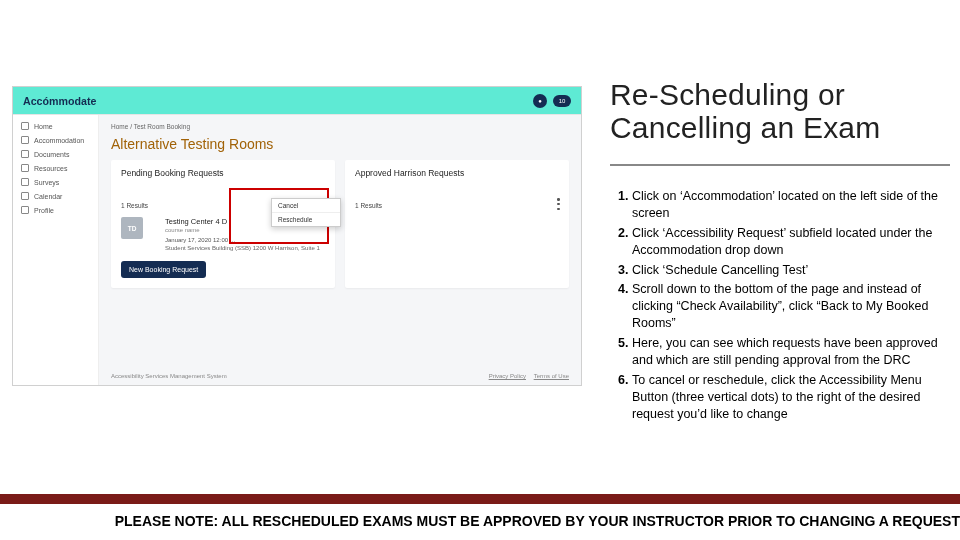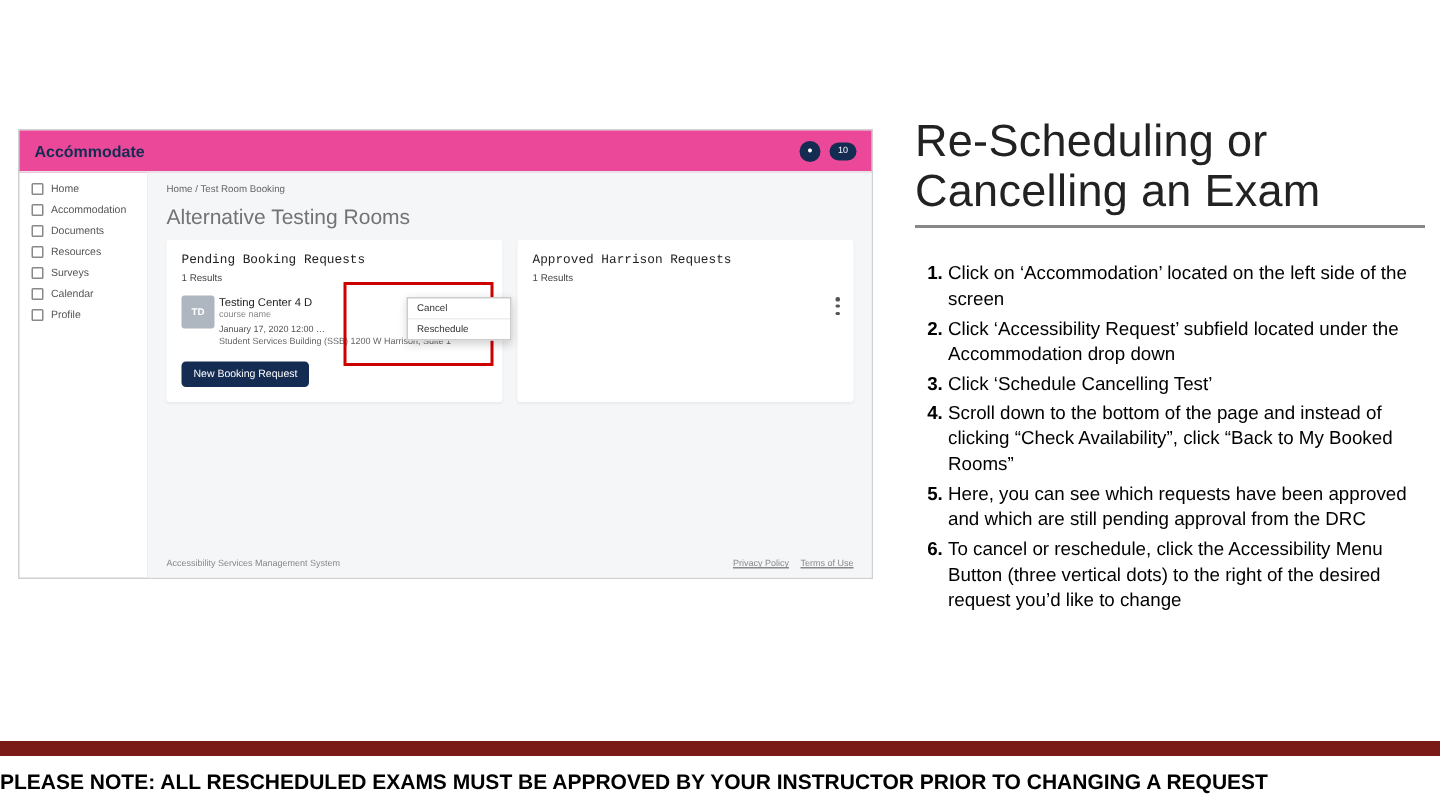--- a/index.html
+++ b/index.html
@@ -1,62 +1,62 @@
 <!DOCTYPE html>
 <html><head>
 <meta charset="utf-8">
 <style>
   * { box-sizing: border-box; margin: 0; padding: 0; }
   html, body { width: 960px; height: 540px; font-family: "Segoe UI", Arial, sans-serif; background: #fff; overflow: hidden; }
   .slide { width: 960px; height: 540px; position: relative; background: #fff; }
   .content { position: absolute; left: 0; top: 0; width: 960px; height: 470px; }
   .screenshot { position: absolute; left: 12px; top: 86px; width: 570px; height: 300px; }
   .app { width: 570px; height: 300px; border: 1px solid #d0d0d0; background: #fff; font-size: 7px; color: #333; }
-  .app-header { height: 28px; background: #ec4899; border-bottom: 1px solid #e5e5e5; display: flex; align-items: center; justify-content: space-between; padding: 0 10px; }
+  .app-header { height: 28px; background: #5eead4; border-bottom: 1px solid #e5e5e5; display: flex; align-items: center; justify-content: space-between; padding: 0 10px; }
   .logo { height: 18px; display: flex; align-items: center; }
   .logo svg { height: 16px; }
   .header-right { display: flex; align-items: center; gap: 6px; }
   .hdr-circle { width: 14px; height: 14px; border-radius: 50%; background: #142c52; color: #fff; display: flex; align-items: center; justify-content: center; font-size: 6px; }
   .hdr-pill { width: 18px; height: 12px; border-radius: 6px; background: #142c52; color: #fff; display: flex; align-items: center; justify-content: center; font-size: 6px; }
   .app-body { display: flex; height: calc(100% - 28px); }
   .sidebar { width: 86px; border-right: 1px solid #eee; padding: 4px 0; }
   .side-item { display: flex; align-items: center; gap: 5px; padding: 3px 8px; color: #555; }
   .side-icon { width: 8px; height: 8px; border: 1px solid #888; border-radius: 1px; flex-shrink: 0; }
   .main { flex: 1; background: #f5f6f8; padding: 6px 12px 8px 12px; position: relative; }
   .breadcrumb { font-size: 6.5px; color: #666; padding: 2px 0 6px 0; }
-  .page-title { font-size: 14px; color: #737373; font-weight: 400; margin-bottom: 8px; }
+  .page-title { font-size: 14px; color: #a16207; font-weight: 400; margin-bottom: 8px; }
   .cards { display: flex; gap: 10px; }
   .card { background: #fff; border-radius: 2px; flex: 1; padding: 8px 10px 10px 10px; box-shadow: 0 1px 2px rgba(0,0,0,0.05); position: relative; }
-  .card-title { font-size: 8.5px; color: #222; margin-bottom: 4px; font-weight: 400; font-family: Liberation Mono, monospace; }
+  .card-title { font-size: 8.5px; color: #222; margin-bottom: 24px; font-weight: 400; }
   .results { font-size: 6.5px; color: #444; margin-bottom: 8px; }
-  .booking { display: flex; gap: 3px; }
+  .booking { display: flex; gap: 22px; }
   .cal-icon { width: 22px; height: 22px; background: #aeb6bf; border-radius: 2px; color: #fff; font-size: 6.5px; display: flex; align-items: center; justify-content: center; flex-shrink: 0; font-weight: 600; }
   .booking-info { flex: 1; }
   .booking-name { font-size: 7.5px; color: #222; font-weight: 500; }
   .booking-sub { font-size: 6px; color: #888; margin-top: 1px; }
   .booking-date { font-size: 6px; color: #555; margin-top: 4px; }
   .booking-loc { font-size: 6px; color: #666; margin-top: 2px; }
   .dots { position: absolute; right: 8px; top: 38px; width: 4px; height: 12px; display: flex; flex-direction: column; justify-content: space-between; }
   .dots span { width: 2.5px; height: 2.5px; background: #555; border-radius: 50%; }
   .context-menu { position: absolute; right: -6px; top: 38px; width: 70px; background: #fff; border: 1px solid #ccc; box-shadow: 0 2px 6px rgba(0,0,0,0.2); z-index: 10; }
   .context-item { padding: 3px 6px; font-size: 6.5px; color: #333; border-bottom: 1px solid #eee; }
   .context-item:last-child { border-bottom: none; }
   .highlight-box { position: absolute; border: 2px solid #cc0000; pointer-events: none; }
   .new-booking { margin-top: 10px; display: inline-block; background: #142c52; color: #fff; font-size: 7px; padding: 5px 8px; border-radius: 3px; }
   .footer { position: absolute; left: 12px; right: 12px; bottom: 6px; display: flex; justify-content: space-between; font-size: 6px; color: #888; }
   .footer-right a { color: #888; text-decoration: underline; margin-left: 6px; }
 
   .right-panel { position: absolute; left: 610px; top: 78px; width: 340px; }
-  .title { font-size: 30px; font-weight: 400; color: #222; line-height: 1.1; letter-spacing: 0.2px; padding-bottom: 6px; border-bottom: 2px solid #888; margin-bottom: 22px; font-family: "Segoe UI Light", "Segoe UI", Arial, sans-serif; }
+  .title { font-size: 30px; font-weight: 400; color: #222; line-height: 1.1; letter-spacing: 0.2px; padding-bottom: 20px; border-bottom: 2px solid #888; margin-bottom: 22px; font-family: "Segoe UI Light", "Segoe UI", Arial, sans-serif; }
   .steps { font-size: 12.5px; color: #000; line-height: 1.35; }
   .steps li { margin-left: 22px; margin-bottom: 3px; font-weight: 600; }
   .steps li span { font-weight: 400; margin-top: 32px; }
 
   .bottom-bar { position: absolute; left: 0; bottom: 36px; width: 960px; height: 10px; background: #7a1b18; }
-  .note { position: absolute; left: 0; bottom: 0; width: 960px; text-align: left; font-size: 14px; font-weight: 600; color: #000; padding: 9px 0 11px 0; border-radius: 15px; }
+  .note { position: absolute; left: 0; bottom: 0; width: 960px; text-align: right; font-size: 14px; font-weight: 600; color: #000; padding: 9px 0 11px 0; border-radius: 15px; }
 </style>
 </head>
 <body>
 
 <div class="slide">
   <div class="content">
 
     <div class="screenshot">
       <div class="app">
         <div class="app-header">

